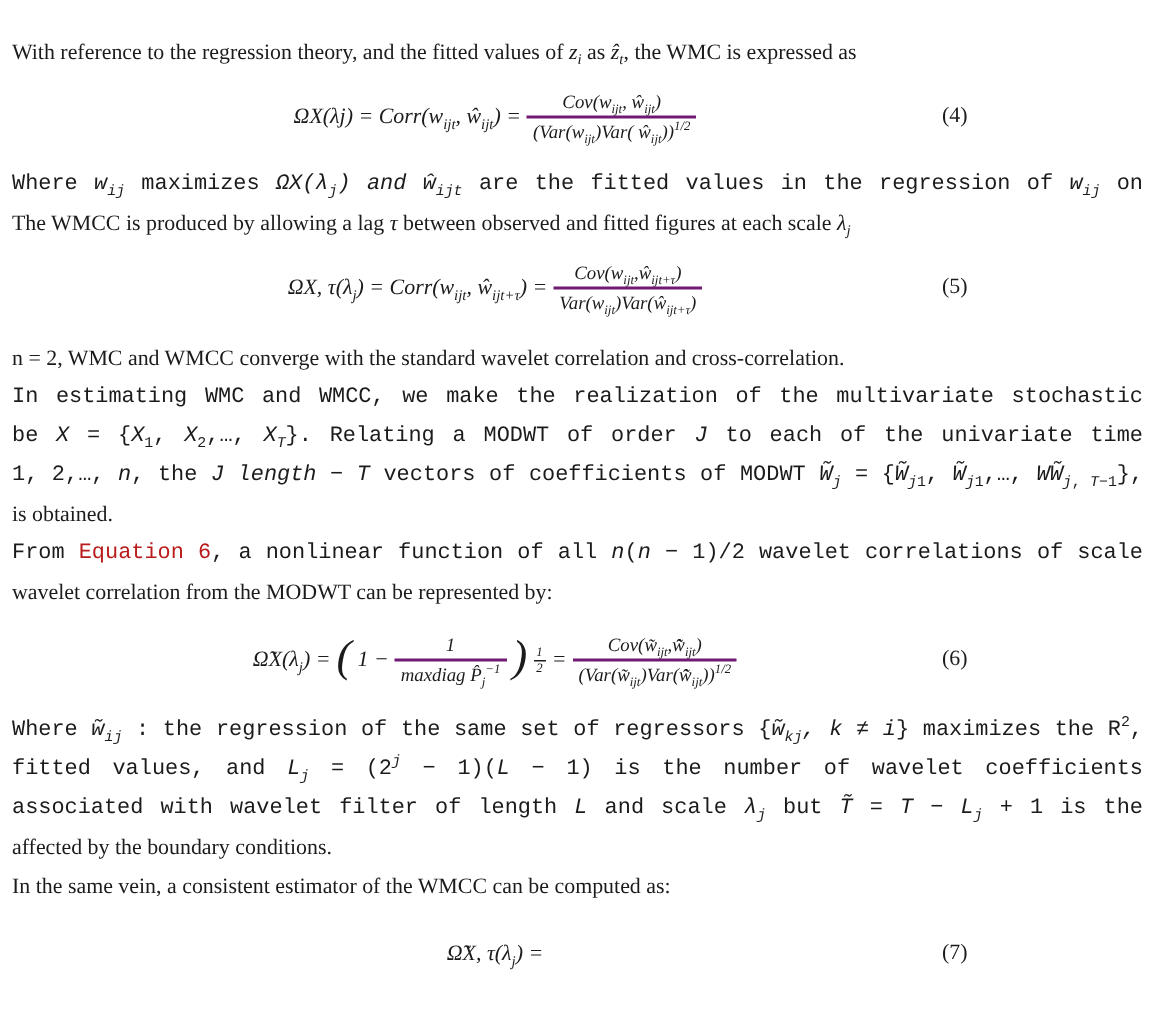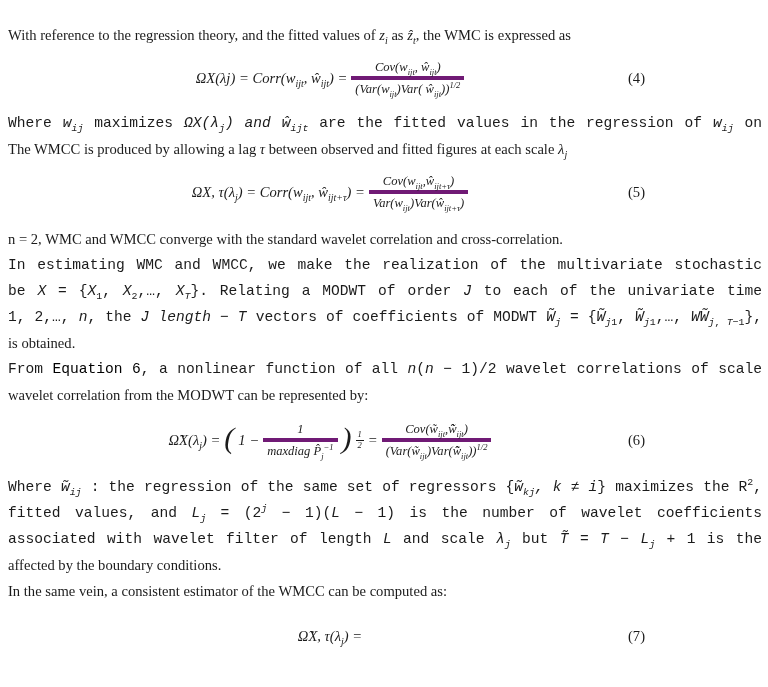--- a/index.html
+++ b/index.html
@@ -23,21 +23,21 @@
     position:relative;display:flex;align-items:center;justify-content:center;
     box-sizing:border-box;width:100%;padding-right:110px;
     font-style:italic;font-size:14.6px;
   }
   .eqbody{display:inline-flex;align-items:center;white-space:nowrap;}
   .eqbody > span{margin:0 2px;}
   .frac{
     display:inline-block;vertical-align:middle;text-align:center;
     font-size:0.86em;line-height:1.3;
   }
-  .frac .num{display:block;border-bottom:4px solid #701a75;padding:0 4px 1px;font-family:Liberation Serif, serif;}
+  .frac .num{display:block;border-bottom:2px solid #701a75;padding:0 4px 1px;font-family:Liberation Serif, serif;}
   .frac .den{display:block;padding:1px 4px 0;}
   .bigp{font-size:30px;font-weight:400;line-height:1;position:relative;top:-2px;margin:0;}
   .vexp{
     display:inline-block;vertical-align:14px;text-align:center;
     font-size:8.5px;line-height:1.15;margin-left:1px;
   }
   .vexp .num{display:block;border-bottom:1px solid #1b1b1b;padding:0 2px;}
   .vexp .den{display:block;}
   .eqlabel{
     position:absolute;left:620px;top:50%;transform:translateY(-50%);
@@ -79,21 +79,21 @@
     </span>
     <span class="eqlabel">(5)</span>
   </div>
 
   <p class="line">n = 2, WMC and WMCC converge with the standard wavelet correlation and cross-correlation.</p>
   <p class="line j">In estimating WMC and WMCC, we make the realization of the multivariate stochastic process <i>X<sub>t</sub></i> for <i>t</i> =  1, 2,…,<i>T</i></p>
   <p class="line j">be <i>X</i> =  {<i>X</i><sub>1</sub>, <i>X</i><sub>2</sub>,…, <i>X<sub>T</sub></i>}. Relating a MODWT of order <i>J</i> to each of the univariate time series {<i>X</i><sub>1<i>i</i></sub>, …, <i>X</i><sub>1<i>T</i></sub>}, for <i>i</i> =</p>
   <p class="line j">1, 2,…, <i>n</i>, the <i>J length − T</i> vectors of coefficients of MODWT <i>W̃<sub>j</sub></i> =  {<i>W̃</i><sub><i>j</i>1</sub>, <i>W̃</i><sub><i>j</i>1</sub>,…, <i>WW̃</i><sub><i>j</i>, <i>T</i>−1</sub>}, <i>for j</i> =  0, 1,…,<i>J</i></p>
   <p class="line">is obtained.</p>
 
-  <p class="line j"><span>From </span><a class="eqlink" style="color: #000000; margin-top: 17px;">Equation 6</a><span>, a nonlinear function of all <i>n</i>(<i>n</i> − 1)/2 wavelet correlations of scale <i>λ<sub>j</sub></i> and a steady estimator of</span></p>
+  <p class="line j"><span>From </span><a class="eqlink" style="color: #b91c1c; margin-top: 17px;">Equation 6</a><span>, a nonlinear function of all <i>n</i>(<i>n</i> − 1)/2 wavelet correlations of scale <i>λ<sub>j</sub></i> and a steady estimator of</span></p>
   <p class="line">wavelet correlation from the MODWT can be represented by:</p>
 
   <div class="eqrow h56">
     <span class="eqbody">
       <span>Ω̃X(λ<sub>j</sub>) =</span>
       <span class="bigp">(</span>
       <span>1 −</span>
       <span class="frac">
           <span class="num">1</span>
           <span class="den">maxdiag P̂<sub>j</sub><sup>−1</sup></span>

